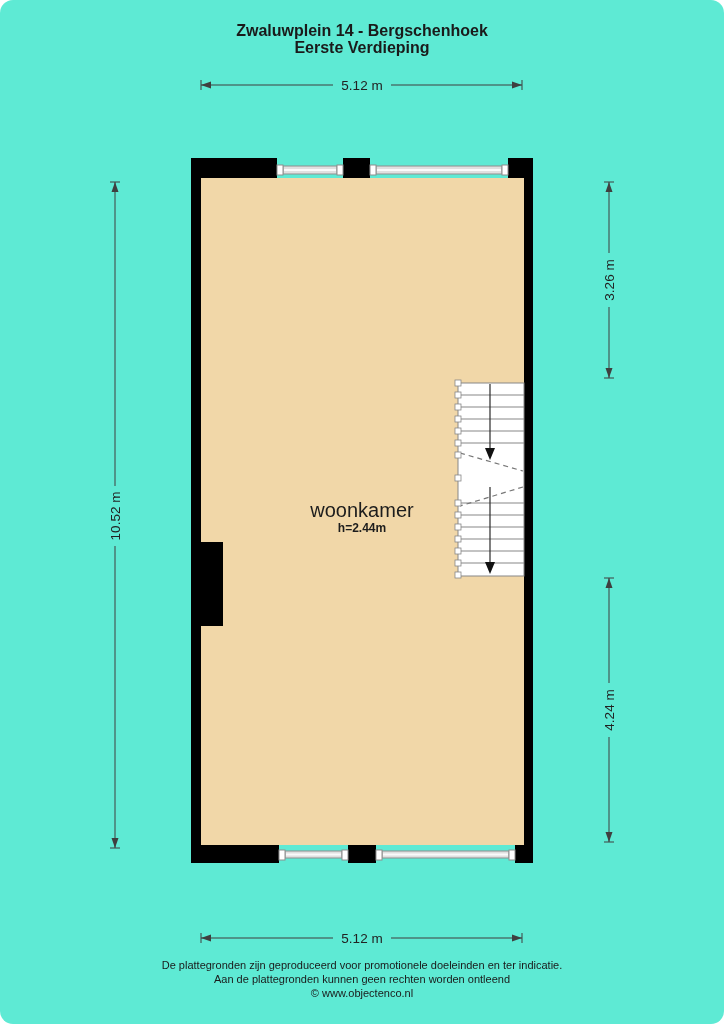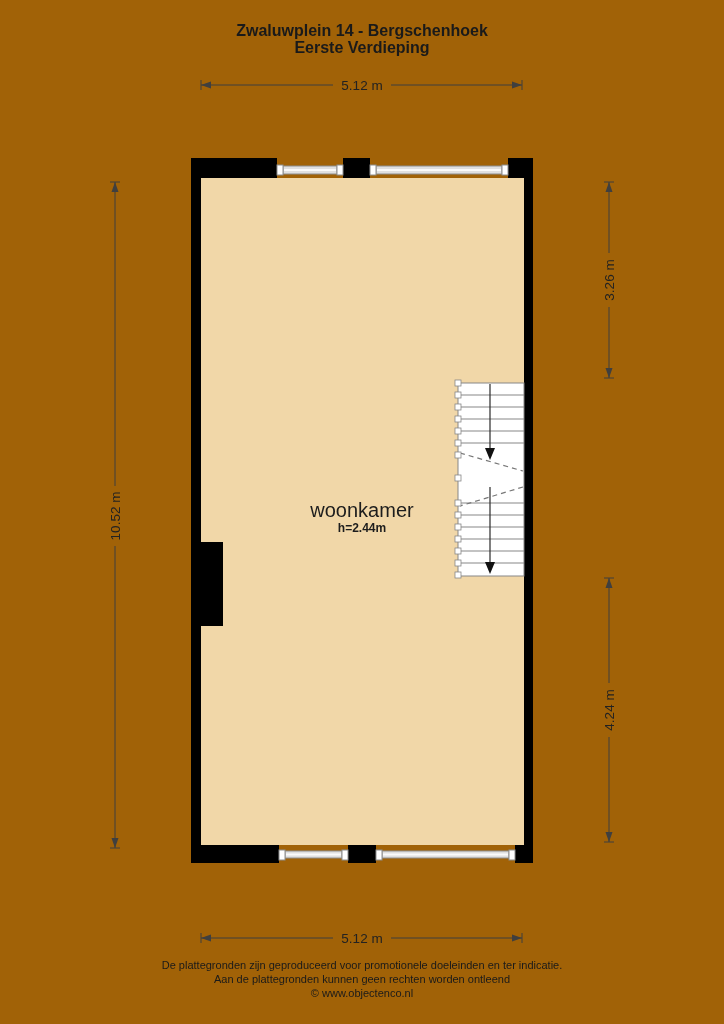--- a/index.html
+++ b/index.html
@@ -1,21 +1,22 @@
 <!DOCTYPE html>
 <html style="--floor: #F1D7A8; --wall: #000000; --window-line: #8E8E8E; --stair-line: #878787; --dim: #3f3f3f;"><head>
 <meta charset="utf-8">
 <style>
   html,body{margin:0;padding:0;background:#ffffff;}
   .page{
     position:relative;
     width:724px;height:1024px;
-    background:#a16207;
+    background:#5eead4;
     font-family:"Liberation Sans", sans-serif;
     overflow:hidden;
+    border-radius:13px;
   }
   svg text{
     font-family:"Liberation Sans", sans-serif;
     fill:#1a1a1a;
   }
   .title-text{font-size:16px;font-weight:bold;}
   .dim-text{font-size:13.5px;fill:#222;}
   .room-name{font-size:20px;fill:#1d1d1d;}
   .room-height{font-size:12px;font-weight:bold;fill:#1d1d1d;}
   .footer-text{font-size:11px;fill:#1a1a1a;}

